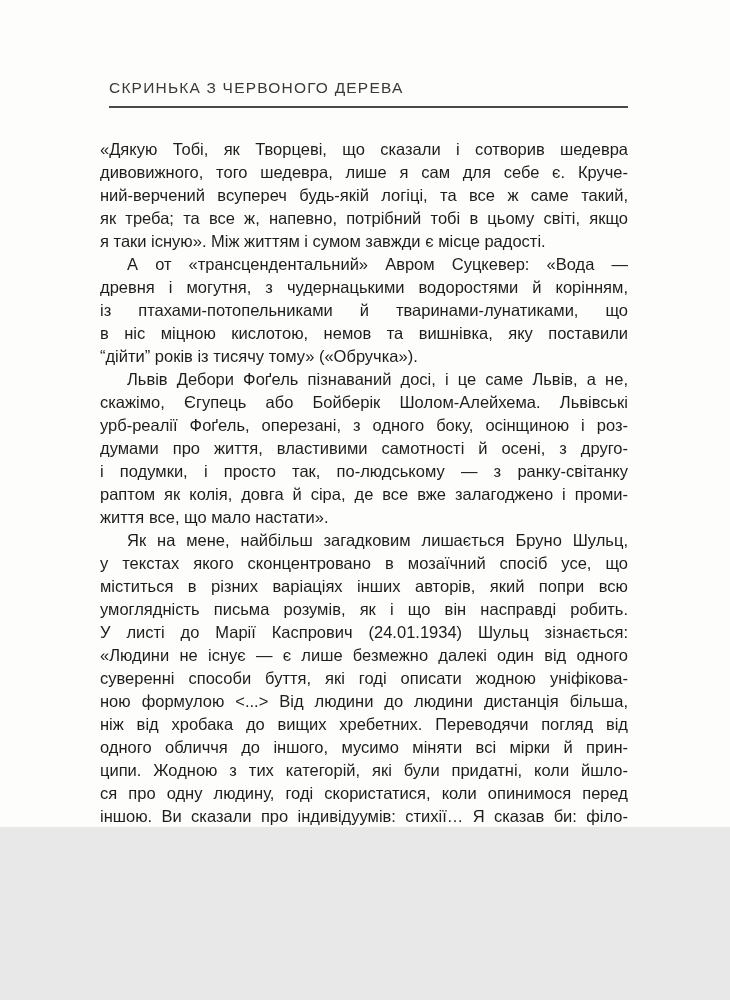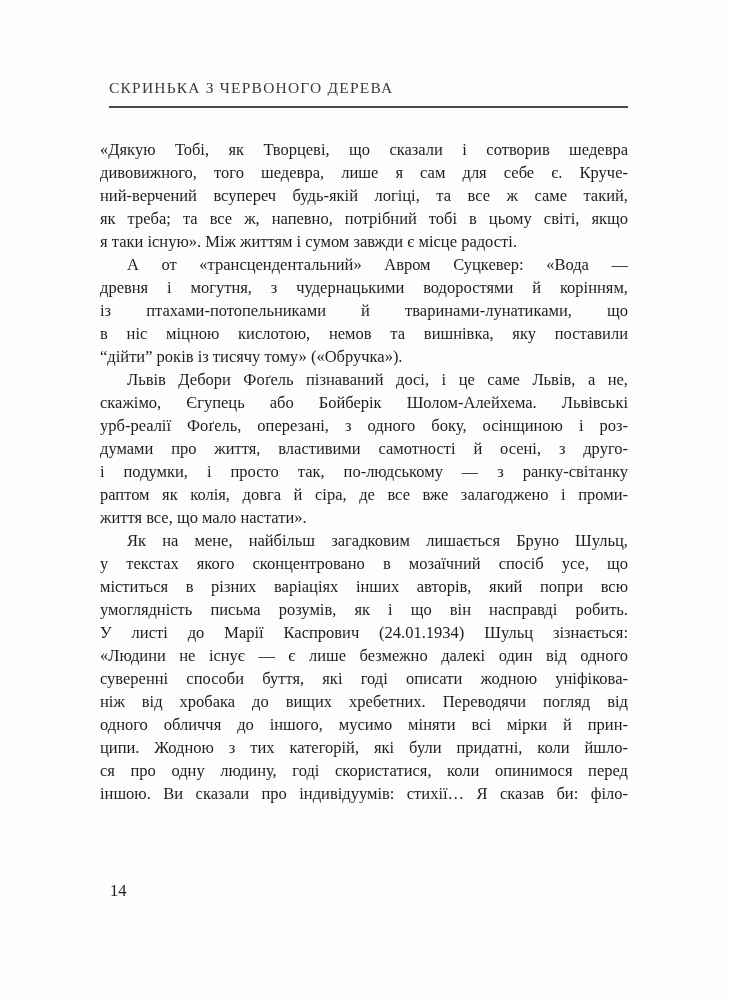--- a/index.html
+++ b/index.html
@@ -3,23 +3,23 @@
 <meta charset="utf-8">
 <style>
   html, body {
     margin: 0;
     padding: 0;
     background: #e8e8e8;
   }
   .page {
     position: relative;
     width: 730px;
-    height: 1000px;
+    height: 827px;
     background: #fdfdfc;
-    font-family: Liberation Serif, serif;
+    font-family: Liberation Sans, sans-serif;
     color: #1d1d1d;
     margin: 0 auto;
     overflow: hidden;
   }
   .running-header {
     position: absolute;
     left: 109px;
     top: 79px;
     width: 519px;
     font-size: 15.5px;
@@ -95,20 +95,21 @@
         <div class="line para-end">життя все, що мало настати».</div>
       </div>
       <div>
         <div class="line indent">Як на мене, найбільш загадковим лишається Бруно Шульц,</div>
         <div class="line">у текстах якого сконцентровано в мозаїчний спосіб усе, що</div>
         <div class="line">міститься в різних варіаціях інших авторів, який попри всю</div>
         <div class="line">умоглядність письма розумів, як і що він насправді робить.</div>
         <div class="line">У листі до Марії Каспрович (24.01.1934) Шульц зізнається:</div>
         <div class="line">«Людини не існує — є лише безмежно далекі один від одного</div>
         <div class="line">суверенні способи буття, які годі описати жодною уніфікова-</div>
+        <div class="line">ною формулою &lt;...&gt; Від людини до людини дистанція більша,</div>
         <div class="line">ніж від хробака до вищих хребетних. Переводячи погляд від</div>
         <div class="line">одного обличчя до іншого, мусимо міняти всі мірки й прин-</div>
         <div class="line">ципи. Жодною з тих категорій, які були придатні, коли йшло-</div>
         <div class="line">ся про одну людину, годі скористатися, коли опинимося перед</div>
         <div class="line">іншою. Ви сказали про індивідуумів: стихії… Я сказав би: філо-</div>
       </div>
     </div>
   <div class="page-number">14</div>
 </div>
 

